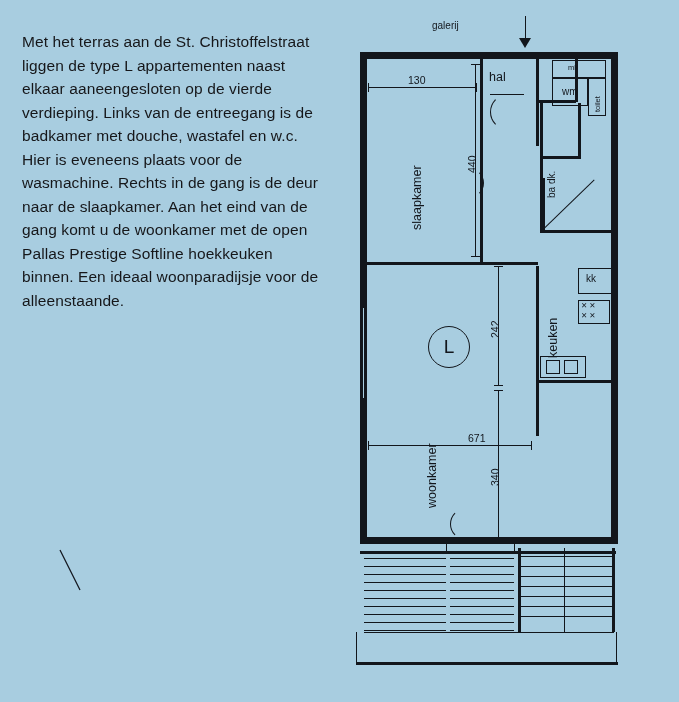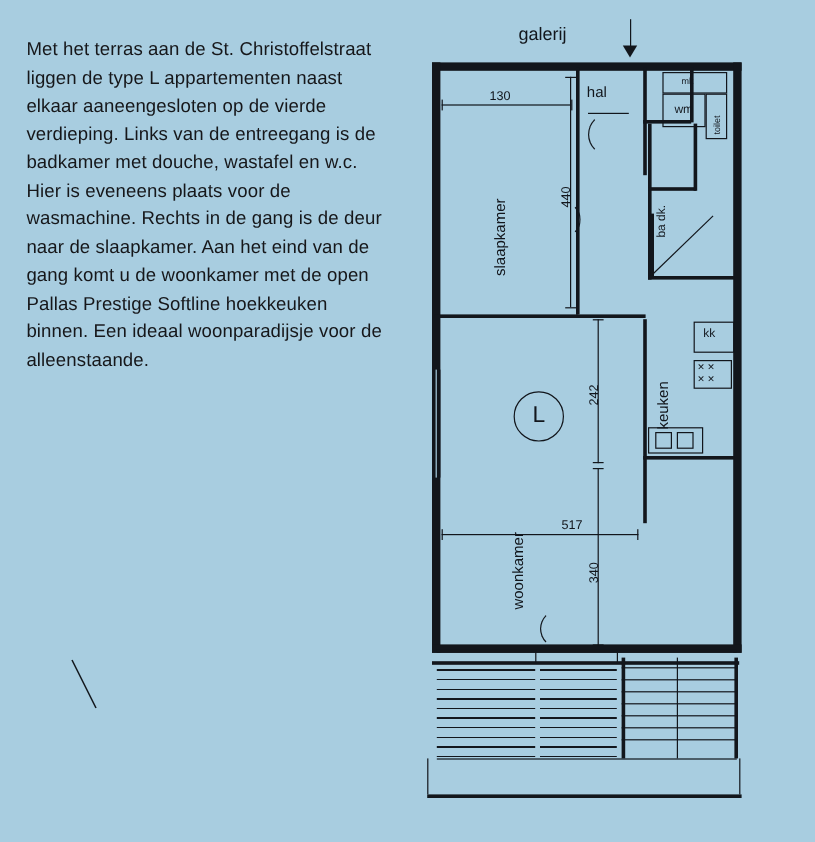--- a/index.html
+++ b/index.html
@@ -141,21 +141,21 @@
 <div id="page">
 
   <div id="description">Met het terras aan de St. Christoffelstraat liggen de type L appartementen naast elkaar aaneengesloten op de vierde verdieping. Links van de entreegang is de badkamer met douche, wastafel en w.c. Hier is eveneens plaats voor de wasmachine. Rechts in de gang is de deur naar de slaapkamer. Aan het eind van de gang komt u de woonkamer met de open Pallas Prestige Softline hoekkeuken binnen. Een ideaal woonparadijsje voor de alleenstaande.</div>
 
   <svg id="pen-stroke" viewBox="0 0 26 44">
     <path d="M2 2 C 8 14, 14 26, 22 42" stroke="#12161c" stroke-width="1.3" fill="none"></path>
   </svg>
 
   <div id="plan">
 
-    <div class="lbl" style="left:82px; top:12px; font-size:15px;">galerij</div>
+    <div class="lbl" style="left:82px; top:12px; font-size:10px;">galerij</div>
     <div class="ln thin-v" style="left:175px; top:8px; height:28px;"></div>
     <div class="arrowhead" style="left:169px; top:30px;"></div>
 
     <div class="ln wall-h" style="left:10px; top:44px; width:258px;"></div>
     <div class="ln wall-v" style="left:10px; top:44px; height:492px;"></div>
     <div class="ln wall-v" style="left:261px; top:44px; height:492px;"></div>
     <div class="ln wall-h" style="left:10px; top:529px; width:258px;"></div>
 
     <div class="ln med-h" style="left:14px; top:533px; width:250px;"></div>
 
@@ -218,21 +218,21 @@
     <div class="dim" style="left:58px; top:66px;">130</div>
 
     <div class="ln thin-v" style="left:125px; top:56px; height:192px;"></div>
     <div class="tickh" style="left:121px; top:56px;"></div>
     <div class="tickh" style="left:121px; top:248px;"></div>
     <div class="dim vert" style="left:116px; top:165px;">440</div>
 
     <div class="ln thin-h" style="left:18px; top:437px; width:164px;"></div>
     <div class="tick" style="left:18px; top:433px;"></div>
     <div class="tick" style="left:181px; top:433px;"></div>
-    <div class="dim" style="left:118px; top:424px;">517</div>
+    <div class="dim" style="left:118px; top:424px;">671</div>
 
     <div class="ln thin-v" style="left:148px; top:258px; height:120px;"></div>
     <div class="tickh" style="left:144px; top:258px;"></div>
     <div class="tickh" style="left:144px; top:377px;"></div>
     <div class="dim vert" style="left:139px; top:330px;">242</div>
 
     <div class="ln thin-v" style="left:148px; top:382px; height:148px;"></div>
     <div class="tickh" style="left:144px; top:382px;"></div>
     <div class="tickh" style="left:144px; top:529px;"></div>
     <div class="dim vert" style="left:139px; top:478px;">340</div>

